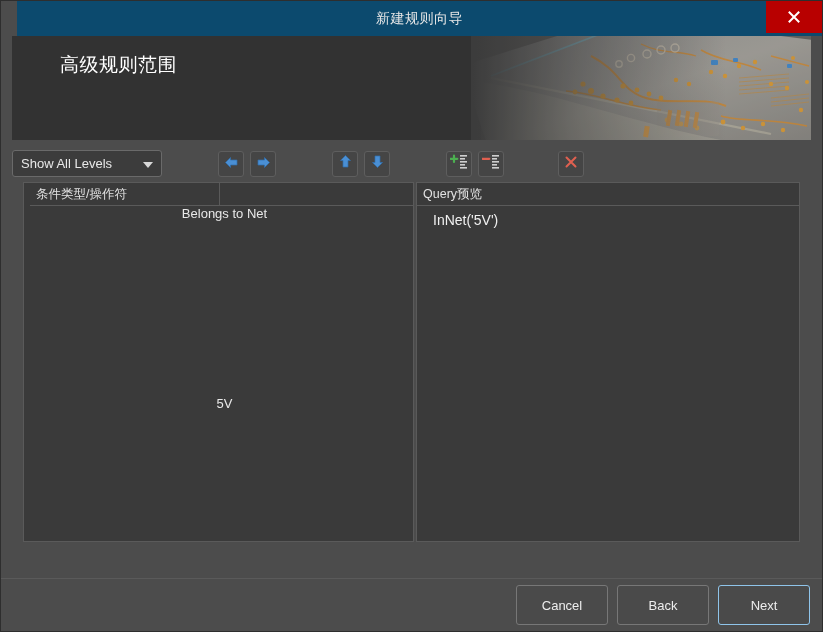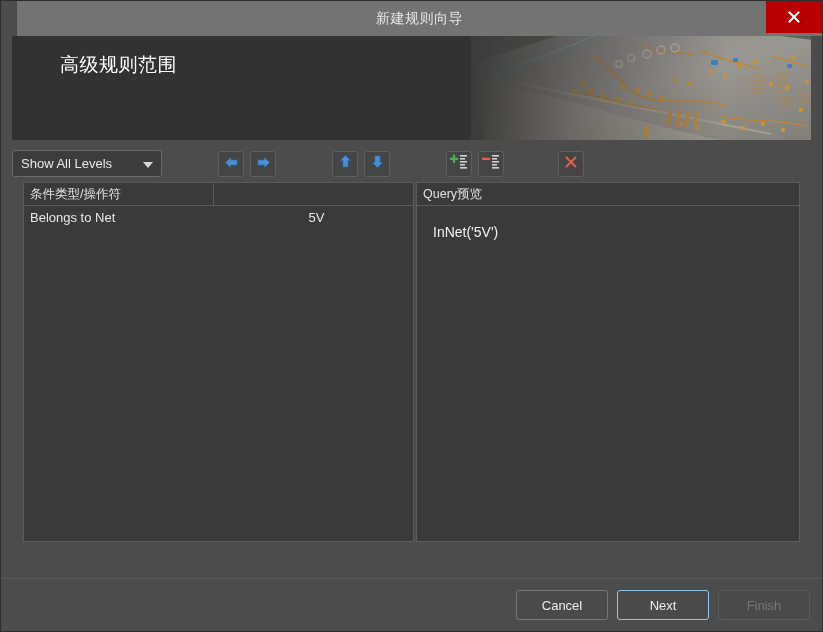--- a/index.html
+++ b/index.html
@@ -25,21 +25,21 @@
     box-sizing: border-box;
     display: flex;
     flex-direction: column;
   }
 
   
   .titlebar {
     position: relative;
     height: 35px;
     flex: 0 0 35px;
-    background: #737373;
+    background: #0c4a6e;
     display: flex;
     align-items: center;
     justify-content: center;
     margin-left: 16px;
   }
   .titlebar-text {
     font-size: 14px;
     color: #e6e6e6;
     letter-spacing: 0.5px;
     user-select: none;
@@ -165,21 +165,21 @@
     bottom: 36px;
     display: flex;
   }
   .panel {
     background: #3a3a3a;
     border: 1px solid #5a5a5a;
     box-sizing: border-box;
     display: flex;
     flex-direction: column;
   }
-  .panel-left { flex: 0 0 391px; }
+  .panel-left { flex: 0 0 391px; padding-left: 6px; }
   .panel-right { flex: 1 1 auto; margin-left: 2px; }
 
   .thead {
     display: flex;
     height: 22px;
     flex: 0 0 22px;
     border-bottom: 1px solid #5a5a5a;
     background: #3a3a3a;
   }
   .th {
@@ -193,20 +193,21 @@
   }
   .th-type  { flex: 0 0 190px; border-right: 1px solid #5a5a5a; }
   .th-value { flex: 1 1 auto; }
   .th-query { flex: 1 1 auto; }
 
   .tbody { flex: 1 1 auto; position: relative; }
   .trow {
     display: flex;
     height: 23px;
     align-items: center;
+    flex-direction: column;
   }
   .td {
     font-size: 13px;
     color: #e8e8e8;
     padding-left: 6px;
     box-sizing: border-box;
     white-space: nowrap;
   }
   .td-type  { flex: 0 0 190px; }
   .td-value { flex: 1 1 auto; text-align: center; }
@@ -218,37 +219,36 @@
     display: flex;
     align-items: center;
     cursor: pointer;
   }
 
   .query-text {
     font-size: 14px;
     color: #f0f0f0;
     padding: 6px 0 0 16px;
     white-space: nowrap;
-    margin-top: 12px;
   }
 
   
   .footer {
     flex: 0 0 53px;
     position: relative;
     background: #4c4c4c;
     border-top: 1px solid #5a5a5a;
     display: flex;
     align-items: center;
     justify-content: flex-end;
     padding-right: 12px;
     box-sizing: border-box;
   }
   .btn {
-    height: 30px;
+    height: 40px;
     min-width: 92px;
     padding: 0 14px;
     background: #4a4a4a;
     border: 1px solid #777777;
     border-radius: 3px;
     color: #ededed;
     font-size: 13px;
     display: flex;
     align-items: center;
     justify-content: center;
@@ -517,22 +517,22 @@
         </div>
       </div>
 
     </div>
   </div>
 
   <div class="footer">
     <div class="btn">
       <span>Cancel</span>
     </div>
+    <div class="btn">
+      <span>Back</span>
+    </div>
     <div class="btn btn-focus">
       <span>Next</span>
     </div>
-    <div class="btn btn-disabled">
-      <span>Finish</span>
-    </div>
 
   </div>
 
 </div>
 
 </body></html>

